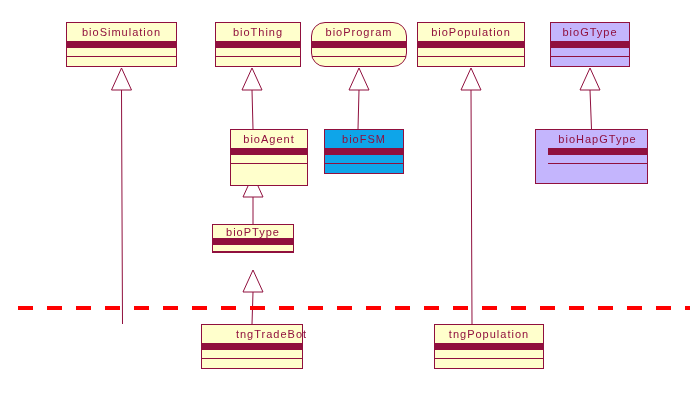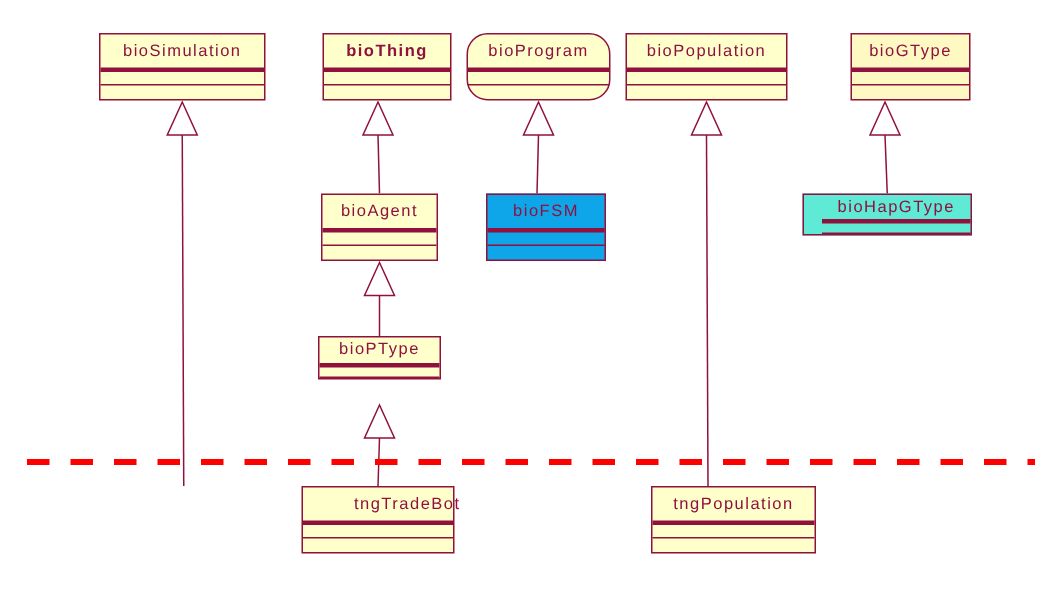--- a/index.html
+++ b/index.html
@@ -16,21 +16,21 @@
     box-sizing:border-box;
     background:#ffffcc;
     border:1px solid #90103e;
     display:flex;
     flex-direction:column;
     cursor:default;
   }
   .uml-name{
     box-sizing:border-box;
     height:25px;
-    border-bottom:3px solid #a3a3a3;
+    border-bottom:7px solid #a3a3a3;
     color:#90103e;
     font-size:11px;
     letter-spacing:1px;
     display:flex;
     align-items:center;
     justify-content:center;
     white-space:nowrap;
   }
   .uml-comp{
     box-sizing:border-box;
@@ -72,51 +72,51 @@
         <polygon points="253,270 243,292 263,292" fill="#ffffff" stroke="#90103e" stroke-width="1"></polygon>
         <line x1="253" y1="292" x2="252" y2="324" stroke="#90103e" stroke-width="1"></line>
       </g>
       <line x1="18" y1="308" x2="690" y2="308" stroke="#ff0000" stroke-width="4" stroke-dasharray="15 14"></line>
     </svg>
     <div class="uml-class" style="left: 66px; top: 22px; width: 111px; height: 45px; background: rgb(255, 255, 204); border-color: rgb(144, 16, 62);">
       <div class="uml-name" style="color: rgb(144, 16, 62); border-color: rgb(144, 16, 62);">bioSimulation</div>
       <div class="uml-comp" style="border-color: rgb(144, 16, 62);"></div>
       <div class="uml-comp last"></div>
     </div>
-    <div class="uml-class" style="left: 215px; top: 22px; width: 86px; height: 45px; background: rgb(255, 255, 204); border-color: rgb(144, 16, 62); font-weight: bold;">
+    <div class="uml-class" style="left: 215px; top: 22px; width: 86px; height: 45px; background: rgb(255, 255, 204); border-color: rgb(144, 16, 62);">
       <div class="uml-name" style="color: rgb(144, 16, 62); border-color: rgb(144, 16, 62);">bioThing</div>
       <div class="uml-comp" style="border-color: rgb(144, 16, 62);"></div>
       <div class="uml-comp last"></div>
     </div>
     <div class="uml-class" style="left: 311px; top: 22px; width: 96px; height: 45px; background: rgb(255, 255, 204); border-color: rgb(144, 16, 62); border-radius: 14px;">
       <div class="uml-name" style="color: rgb(144, 16, 62); border-color: rgb(144, 16, 62);">bioProgram</div>
       <div class="uml-comp" style="border-color: rgb(144, 16, 62);"></div>
       <div class="uml-comp last"></div>
     </div>
     <div class="uml-class" style="left: 417px; top: 22px; width: 108px; height: 45px; background: rgb(255, 255, 204); border-color: rgb(144, 16, 62);">
       <div class="uml-name" style="color: rgb(144, 16, 62); border-color: rgb(144, 16, 62);">bioPopulation</div>
       <div class="uml-comp" style="border-color: rgb(144, 16, 62);"></div>
       <div class="uml-comp last"></div>
     </div>
-    <div class="uml-class" style="left: 567px; top: 22px; width: 80px; height: 45px; background: #fef9c3; border-color: rgb(144, 16, 62);">
+    <div class="uml-class" style="left: 550px; top: 22px; width: 80px; height: 45px; background: #c4b5fd; border-color: rgb(144, 16, 62);">
       <div class="uml-name" style="color: rgb(144, 16, 62); border-color: rgb(144, 16, 62);">bioGType</div>
       <div class="uml-comp" style="border-color: rgb(144, 16, 62);"></div>
       <div class="uml-comp last"></div>
     </div>
-    <div class="uml-class" style="left: 214px; top: 129px; width: 78px; height: 45px; background: rgb(255, 255, 204); border-color: rgb(144, 16, 62);">
+    <div class="uml-class" style="left: 230px; top: 129px; width: 78px; height: 57px; background: rgb(255, 255, 204); border-color: rgb(144, 16, 62);">
       <div class="uml-name" style="color: rgb(144, 16, 62); border-color: rgb(144, 16, 62);">bioAgent</div>
       <div class="uml-comp" style="border-color: rgb(144, 16, 62);"></div>
       <div class="uml-comp last"></div>
     </div>
     <div class="uml-class" style="left: 324px; top: 129px; width: 80px; height: 45px; background: #0ea5e9; border-color: rgb(144, 16, 62);">
       <div class="uml-name" style="color: rgb(144, 16, 62); border-color: rgb(144, 16, 62);">bioFSM</div>
       <div class="uml-comp" style="border-color: rgb(144, 16, 62);"></div>
       <div class="uml-comp last"></div>
     </div>
-    <div class="uml-class" style="left: 535px; top: 129px; width: 113px; height: 28px; background: #5eead4; border-color: rgb(144, 16, 62); padding-left: 12px;">
+    <div class="uml-class" style="left: 535px; top: 129px; width: 113px; height: 55px; background: #c4b5fd; border-color: rgb(144, 16, 62); padding-left: 12px;">
       <div class="uml-name" style="color: rgb(144, 16, 62); border-color: rgb(144, 16, 62);">bioHapGType</div>
       <div class="uml-comp" style="border-color: rgb(144, 16, 62);"></div>
       <div class="uml-comp last"></div>
     </div>
     <div class="uml-class" style="left: 212px; top: 224px; width: 82px; height: 29px; background: rgb(255, 255, 204); border-color: rgb(144, 16, 62);">
       <div class="uml-name" style="color: rgb(144, 16, 62); border-color: rgb(144, 16, 62);">bioPType</div>
       <div class="uml-comp" style="border-color: rgb(144, 16, 62);"></div>
       <div class="uml-comp last"></div>
     </div>
     <div class="uml-class" style="left: 201px; top: 324px; width: 102px; height: 45px; background: rgb(255, 255, 204); border-color: rgb(144, 16, 62);">

